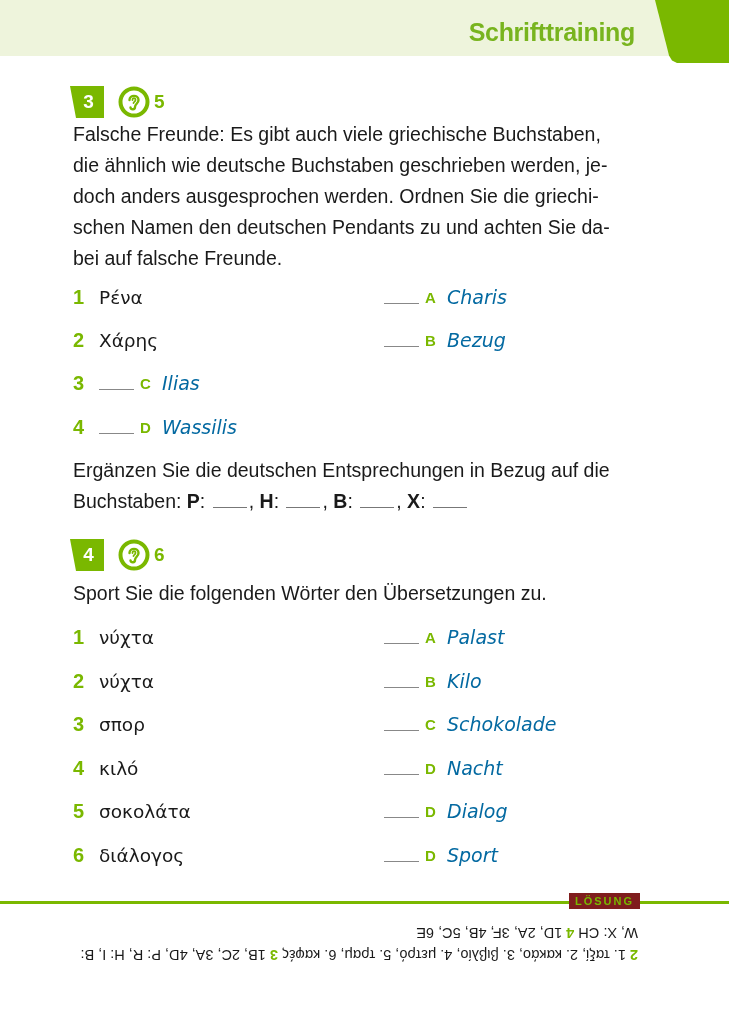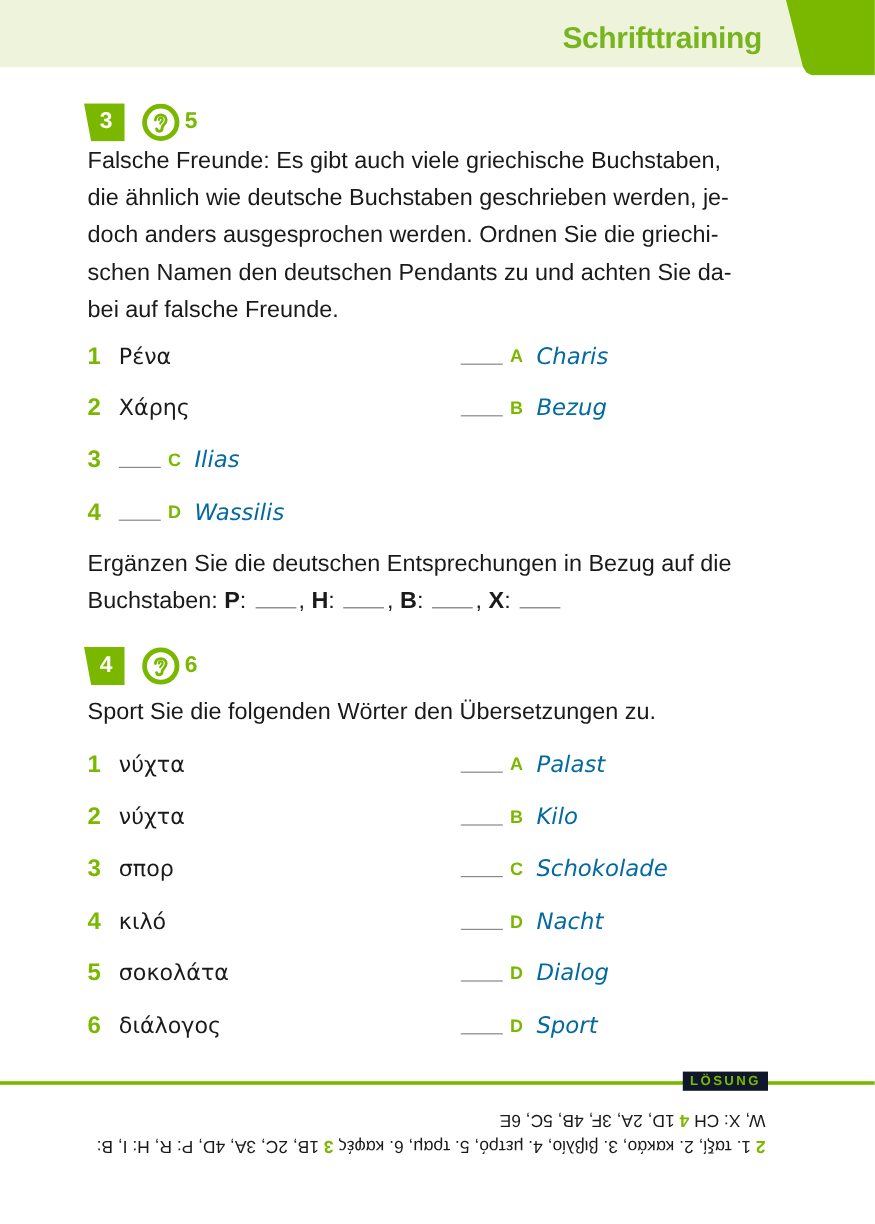--- a/index.html
+++ b/index.html
@@ -20,21 +20,21 @@
   .blank { display: inline-block; width: 34px; border-bottom: 1.5px solid #777; height: 14px; margin: 0 2px; vertical-align: baseline; }
 
   .row { position: absolute; left: 73px; width: 560px; height: 30px; display: flex; align-items: center; }
   .num { width: 26px; font-family: "Liberation Sans", sans-serif; font-weight: bold; font-size: 20px; color: #7ab800; }
   .greek { width: 285px; font-family: "DejaVu Sans", sans-serif; font-size: 18.5px; color: #1a1a1a; }
   .line { width: 35px; height: 14px; border-bottom: 1.5px solid #888; margin-right: 6px; }
   .letter { width: 22px; font-family: "Liberation Sans", sans-serif; font-weight: bold; font-size: 15px; color: #7ab800; }
   .german { font-family: "DejaVu Sans", sans-serif; font-style: italic; font-size: 19px; color: #0369a1; }
 
   .sol-rule { position: absolute; left: 0; top: 901px; width: 729px; height: 3px; background: #7ab800; }
-  .sol-label { position: absolute; left: 569px; top: 893px; padding: 0 6px; background: #0f172a; font-family: "Liberation Sans", sans-serif; font-weight: bold; font-size: 11px; letter-spacing: 2px; color: #7ab800; line-height: 16px; }
+  .sol-label { position: absolute; left: 569px; top: 893px; padding: 0 6px; background: #7f1d1d; font-family: "Liberation Sans", sans-serif; font-weight: bold; font-size: 11px; letter-spacing: 2px; color: #7ab800; line-height: 16px; }
   .sol-text { position: absolute; left: 68px; top: 922px; width: 570px; transform: rotate(180deg); font-family: "Liberation Sans", sans-serif; font-size: 14.5px; line-height: 22px; color: #1a1a1a; text-align: left; }
   .sol-text .g { color: #7ab800; font-weight: bold; }
 </style>
 </head>
 <body>
 
 <div class="header-band"></div>
 <div class="header-title">Schrifttraining</div>
 <div class="header-tab"></div>
 

